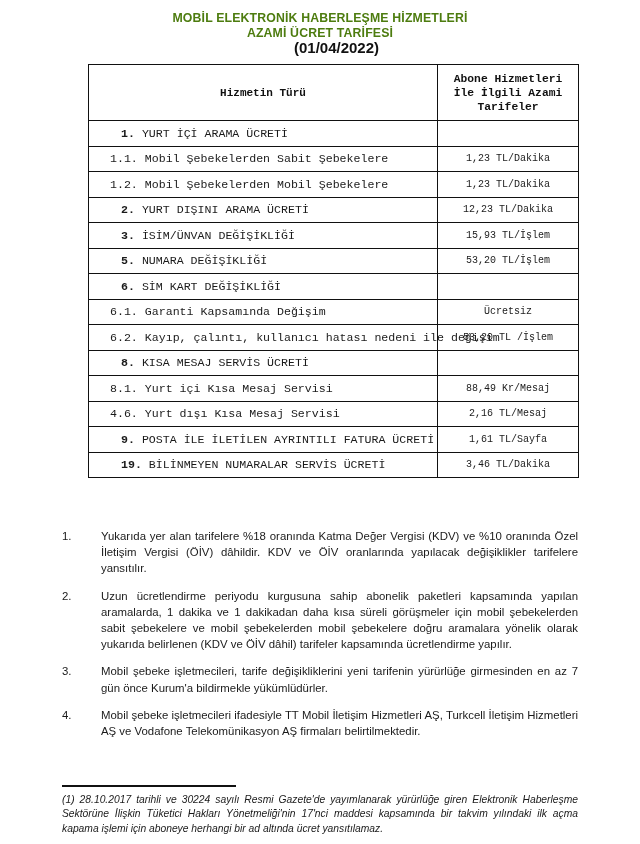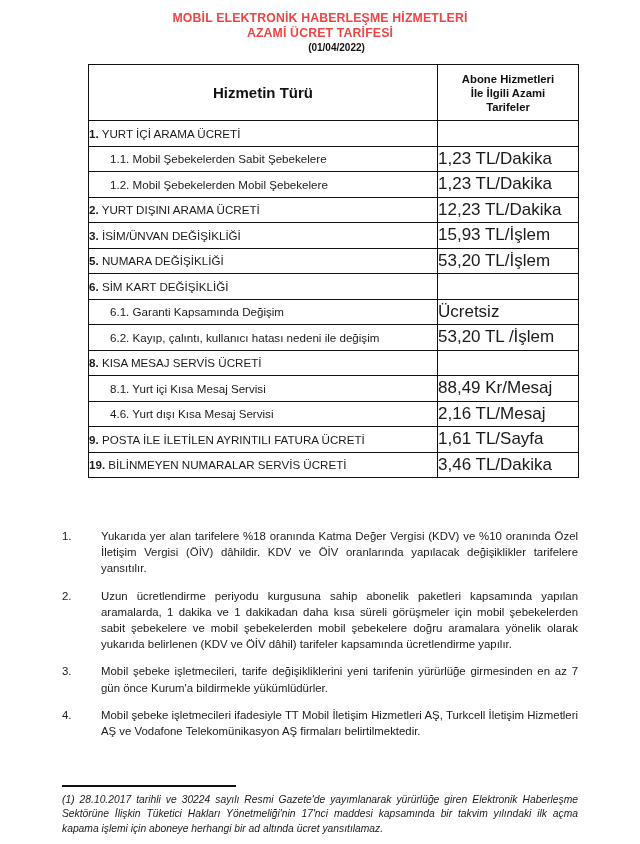--- a/index.html
+++ b/index.html
@@ -19,24 +19,24 @@
   
   .title-block {
     text-align: center;
     padding-top: 11px;
   }
   .title-line {
     font-size: 12.3px;
     font-weight: bold;
     letter-spacing: 0.15px;
     line-height: 14.6px;
-    color: #ef4444;
+    color: #4d7c0f;
   }
   .title-date {
-    font-size: 10px;
+    font-size: 15px;
     font-weight: bold;
     line-height: 16px;
     color: #111111;
     padding-left: 33px;
   }
 
   
   .tariff-table-wrap {
     position: absolute;
     left: 88px;
@@ -45,28 +45,29 @@
   }
   table.tariff {
     border-collapse: collapse;
     width: 490px;
     table-layout: fixed;
   }
   table.tariff td, table.tariff th {
     border: 1.6px solid #111111;
     padding: 0;
     vertical-align: middle;
+    font-family: Liberation Mono, monospace;
   }
   col.c-desc { width: 349px; }
   col.c-val  { width: 141px; }
 
   th.head-desc, th.head-val {
     height: 55px;
     text-align: center;
-    font-size: 15px;
+    font-size: 11px;
     font-weight: bold;
     line-height: 14px;
     color: #111111;
   }
   th.head-val { font-size: 11.3px; }
 
   td.desc {
     height: 24.5px;
     font-size: 11.6px;
     padding-left: 7px;
@@ -76,24 +77,26 @@
   td.desc.sub {
     padding-left: 21px;
     font-weight: normal;
     margin-left: 18px;
   }
   td.desc .num {
     font-weight: bold;
   }
   td.desc.level1 {
     text-transform: none;
+    padding-left: 32px;
   }
   td.val {
     height: 24.5px;
-    font-size: 17px;
+    font-size: 10px;
+    text-align: center;
     color: #1a1a1a;
     white-space: nowrap;
   }
   td.val.empty {
     border-left: 1.6px solid #111111;
   }
   sup.fn {
     font-size: 7.4px;
     vertical-align: super;
     font-weight: bold;

